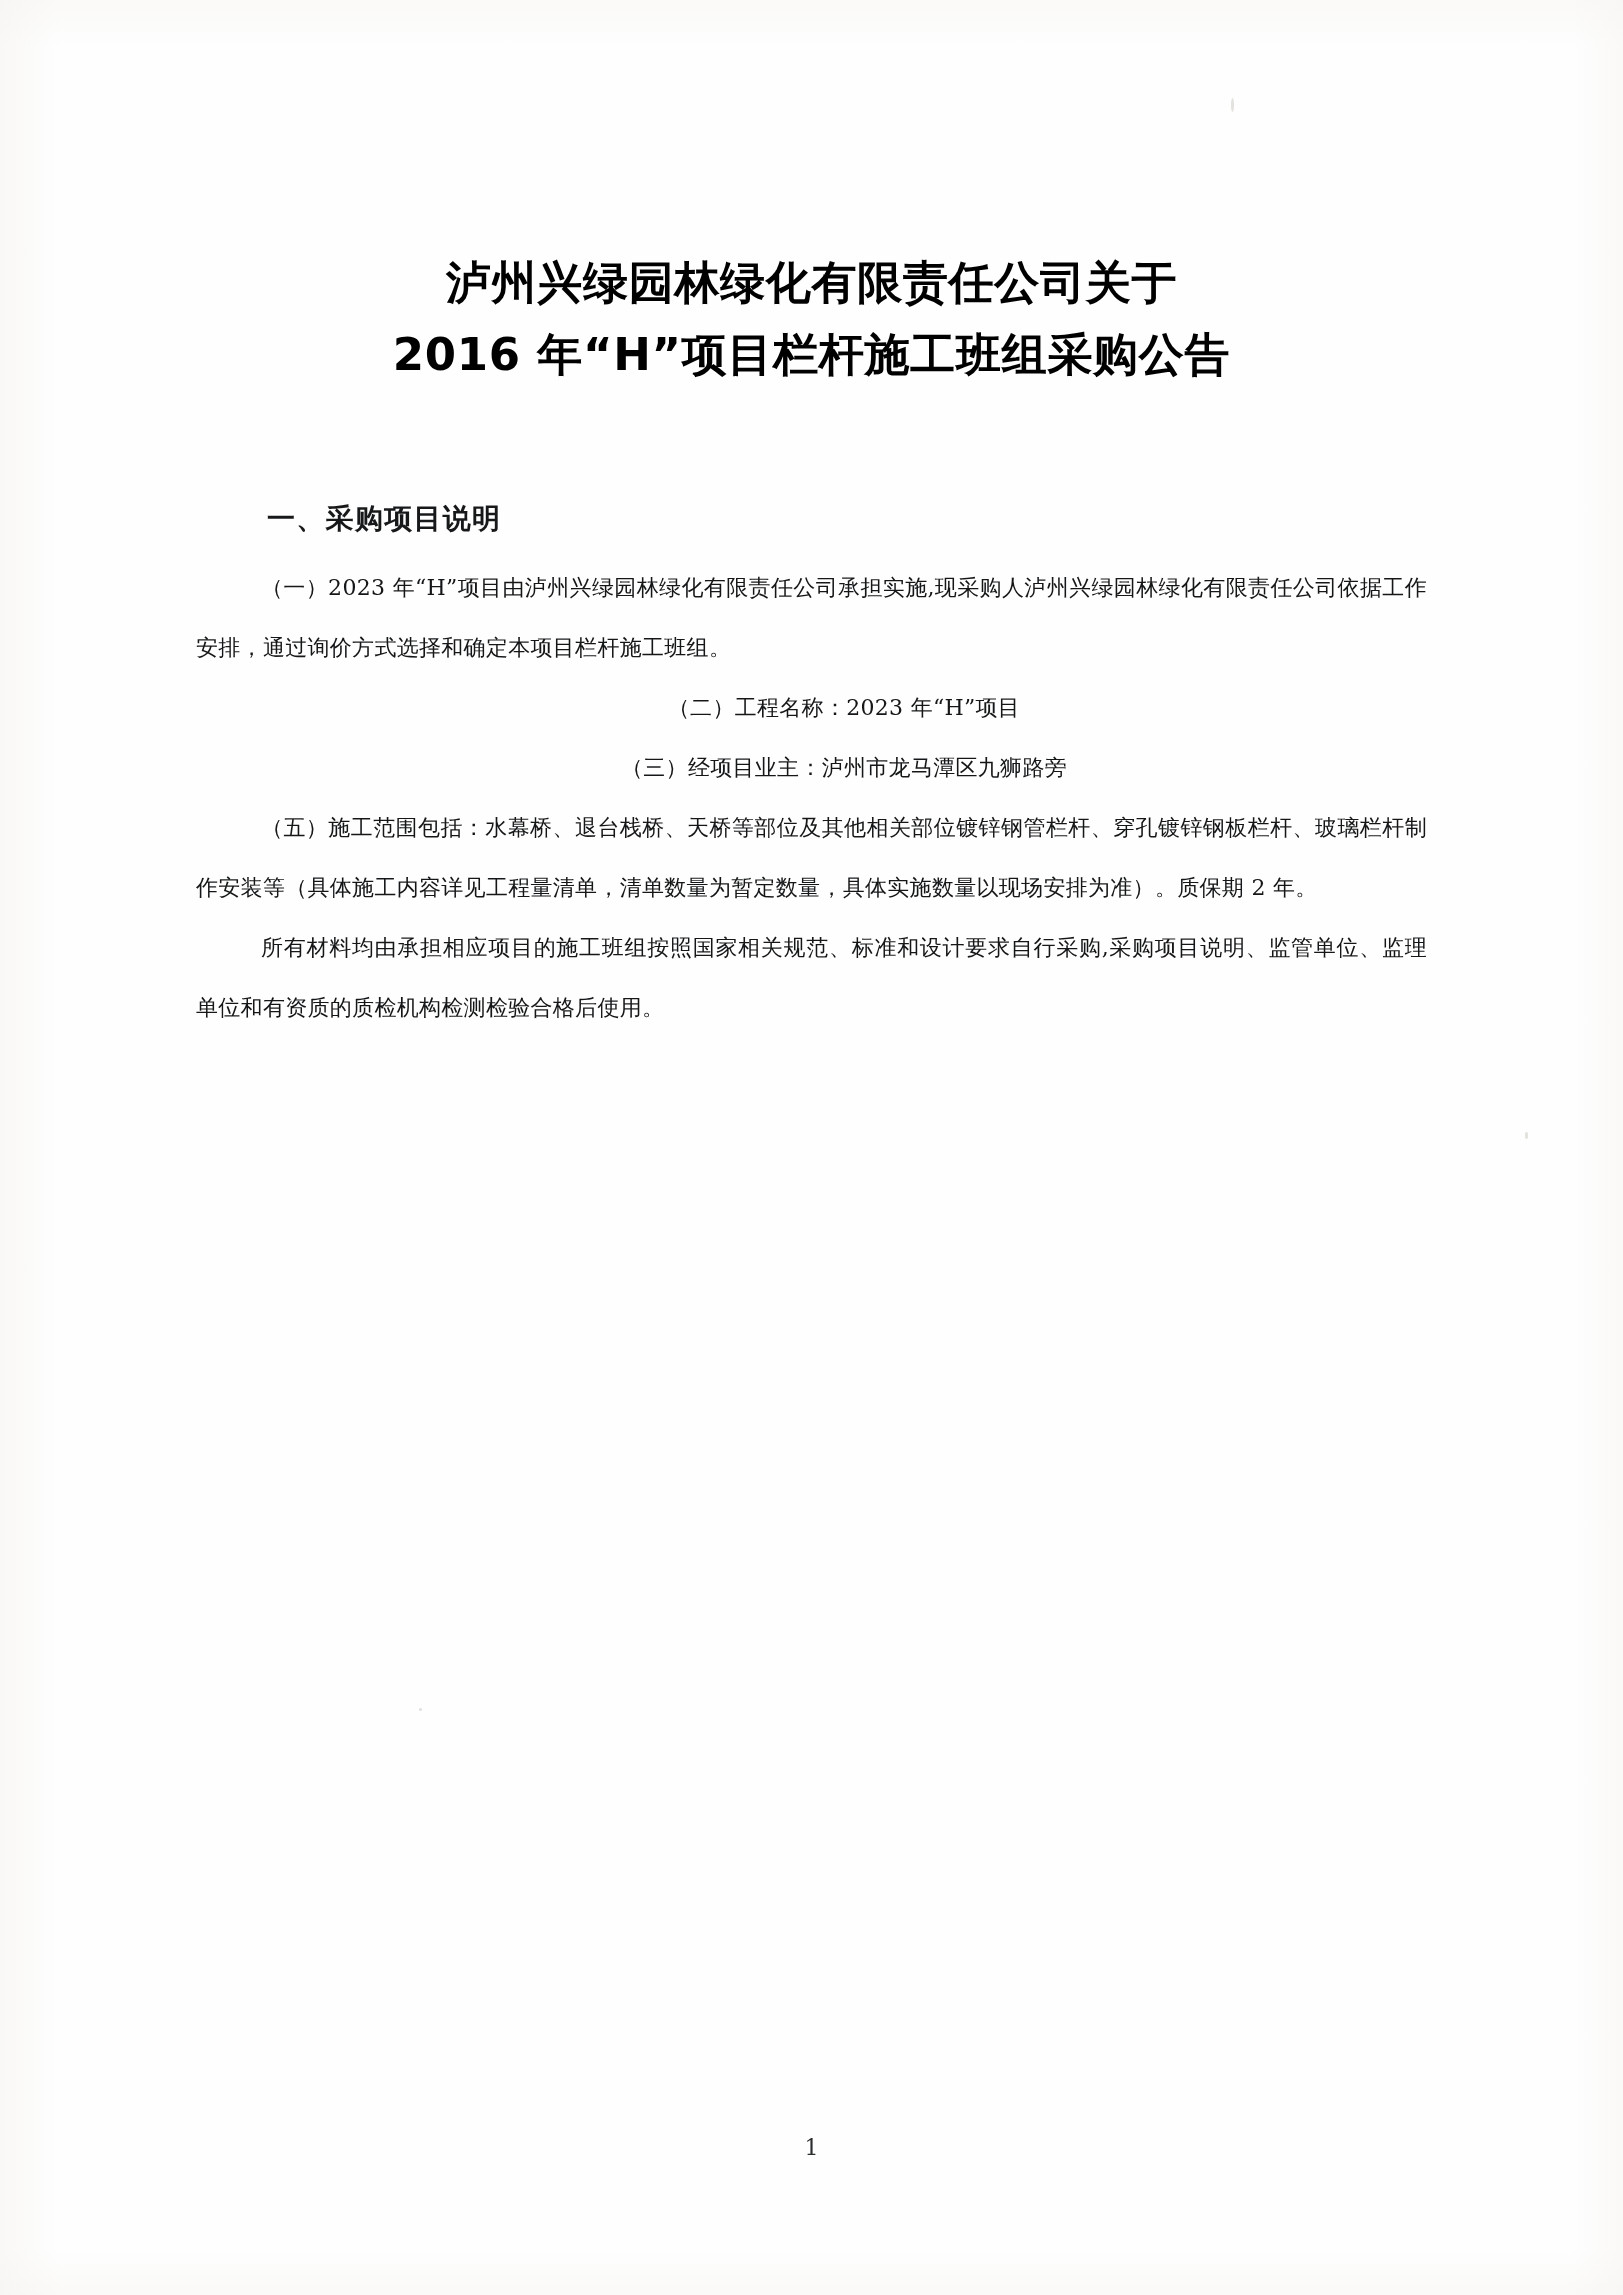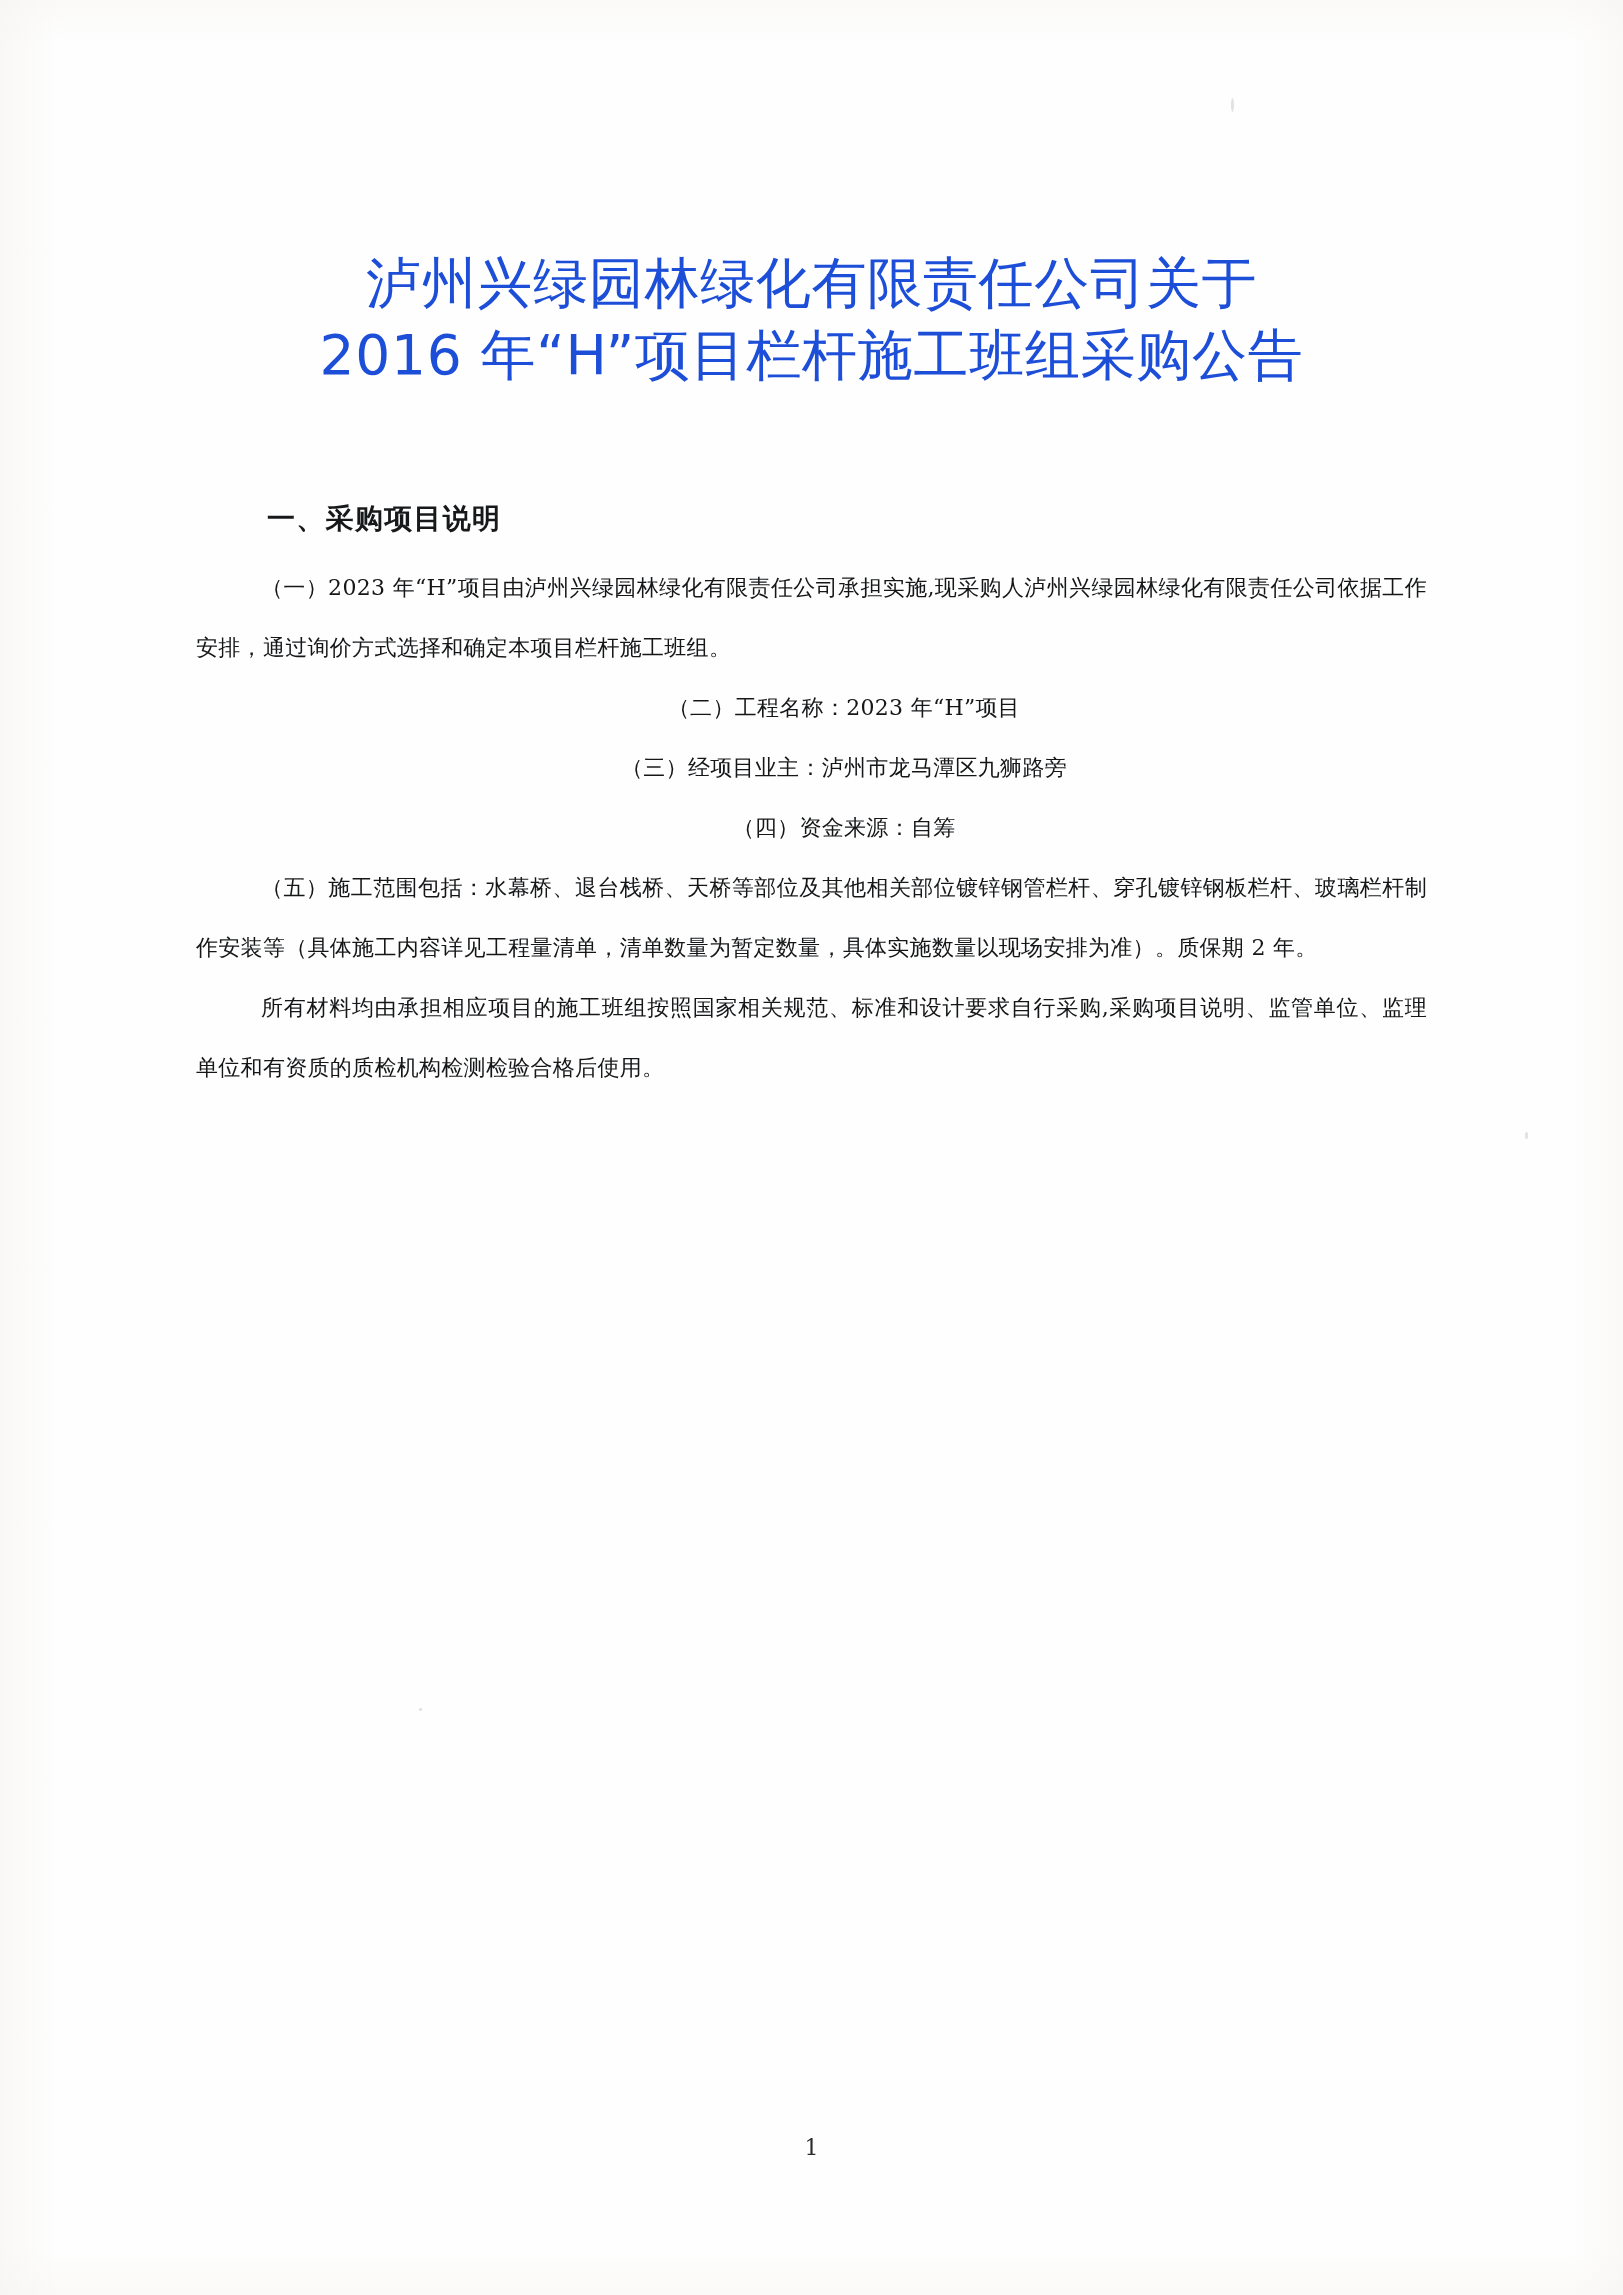--- a/index.html
+++ b/index.html
@@ -39,24 +39,24 @@
     left: 196px;
     top: 0;
     width: 1231px;
     height: 2295px;
   }
   .doc-title {
     margin: 0;
     padding: 0;
     text-align: center;
     font-family: "DejaVu Sans", sans-serif;
-    font-weight: normal;
-    font-size: 55px;
+    font-weight: bold;
+    font-size: 45px;
     line-height: 72px;
-    color: #1d4ed8;
+    color: #000000;
     letter-spacing: 0.7px;
   }
   .title-block {
     position: absolute;
     top: 247px;
     left: 0;
     width: 1231px;
   }
   .title-line {
     display: block;
@@ -121,21 +121,20 @@
         <span class="title-line">2016 年“H”项目栏杆施工班组采购公告</span>
       </h1>
     </div>
 
     <div class="section-heading">一、采购项目说明</div>
 
     <div class="body-block">
       <p class="para">（一）2023 年“H”项目由泸州兴绿园林绿化有限责任公司承担实施,现采购人泸州兴绿园林绿化有限责任公司依据工作安排，通过询价方式选择和确定本项目栏杆施工班组。</p>
       <p class="para tight">（二）工程名称：2023 年“H”项目</p>
       <p class="para tight">（三）经项目业主：泸州市龙马潭区九狮路旁</p>
-      <p class="para tight">（四）资金来源：自筹</p>
       <p class="para">（五）施工范围包括：水幕桥、退台栈桥、天桥等部位及其他相关部位镀锌钢管栏杆、穿孔镀锌钢板栏杆、玻璃栏杆制作安装等（具体施工内容详见工程量清单，清单数量为暂定数量，具体实施数量以现场安排为准）。质保期 2 年。</p>
       <p class="para">所有材料均由承担相应项目的施工班组按照国家相关规范、标准和设计要求自行采购,采购项目说明、监管单位、监理单位和有资质的质检机构检测检验合格后使用。</p>
     </div>
 
     <div class="page-number">1</div>
   </div>
 </div>
 
 
 </body></html>

